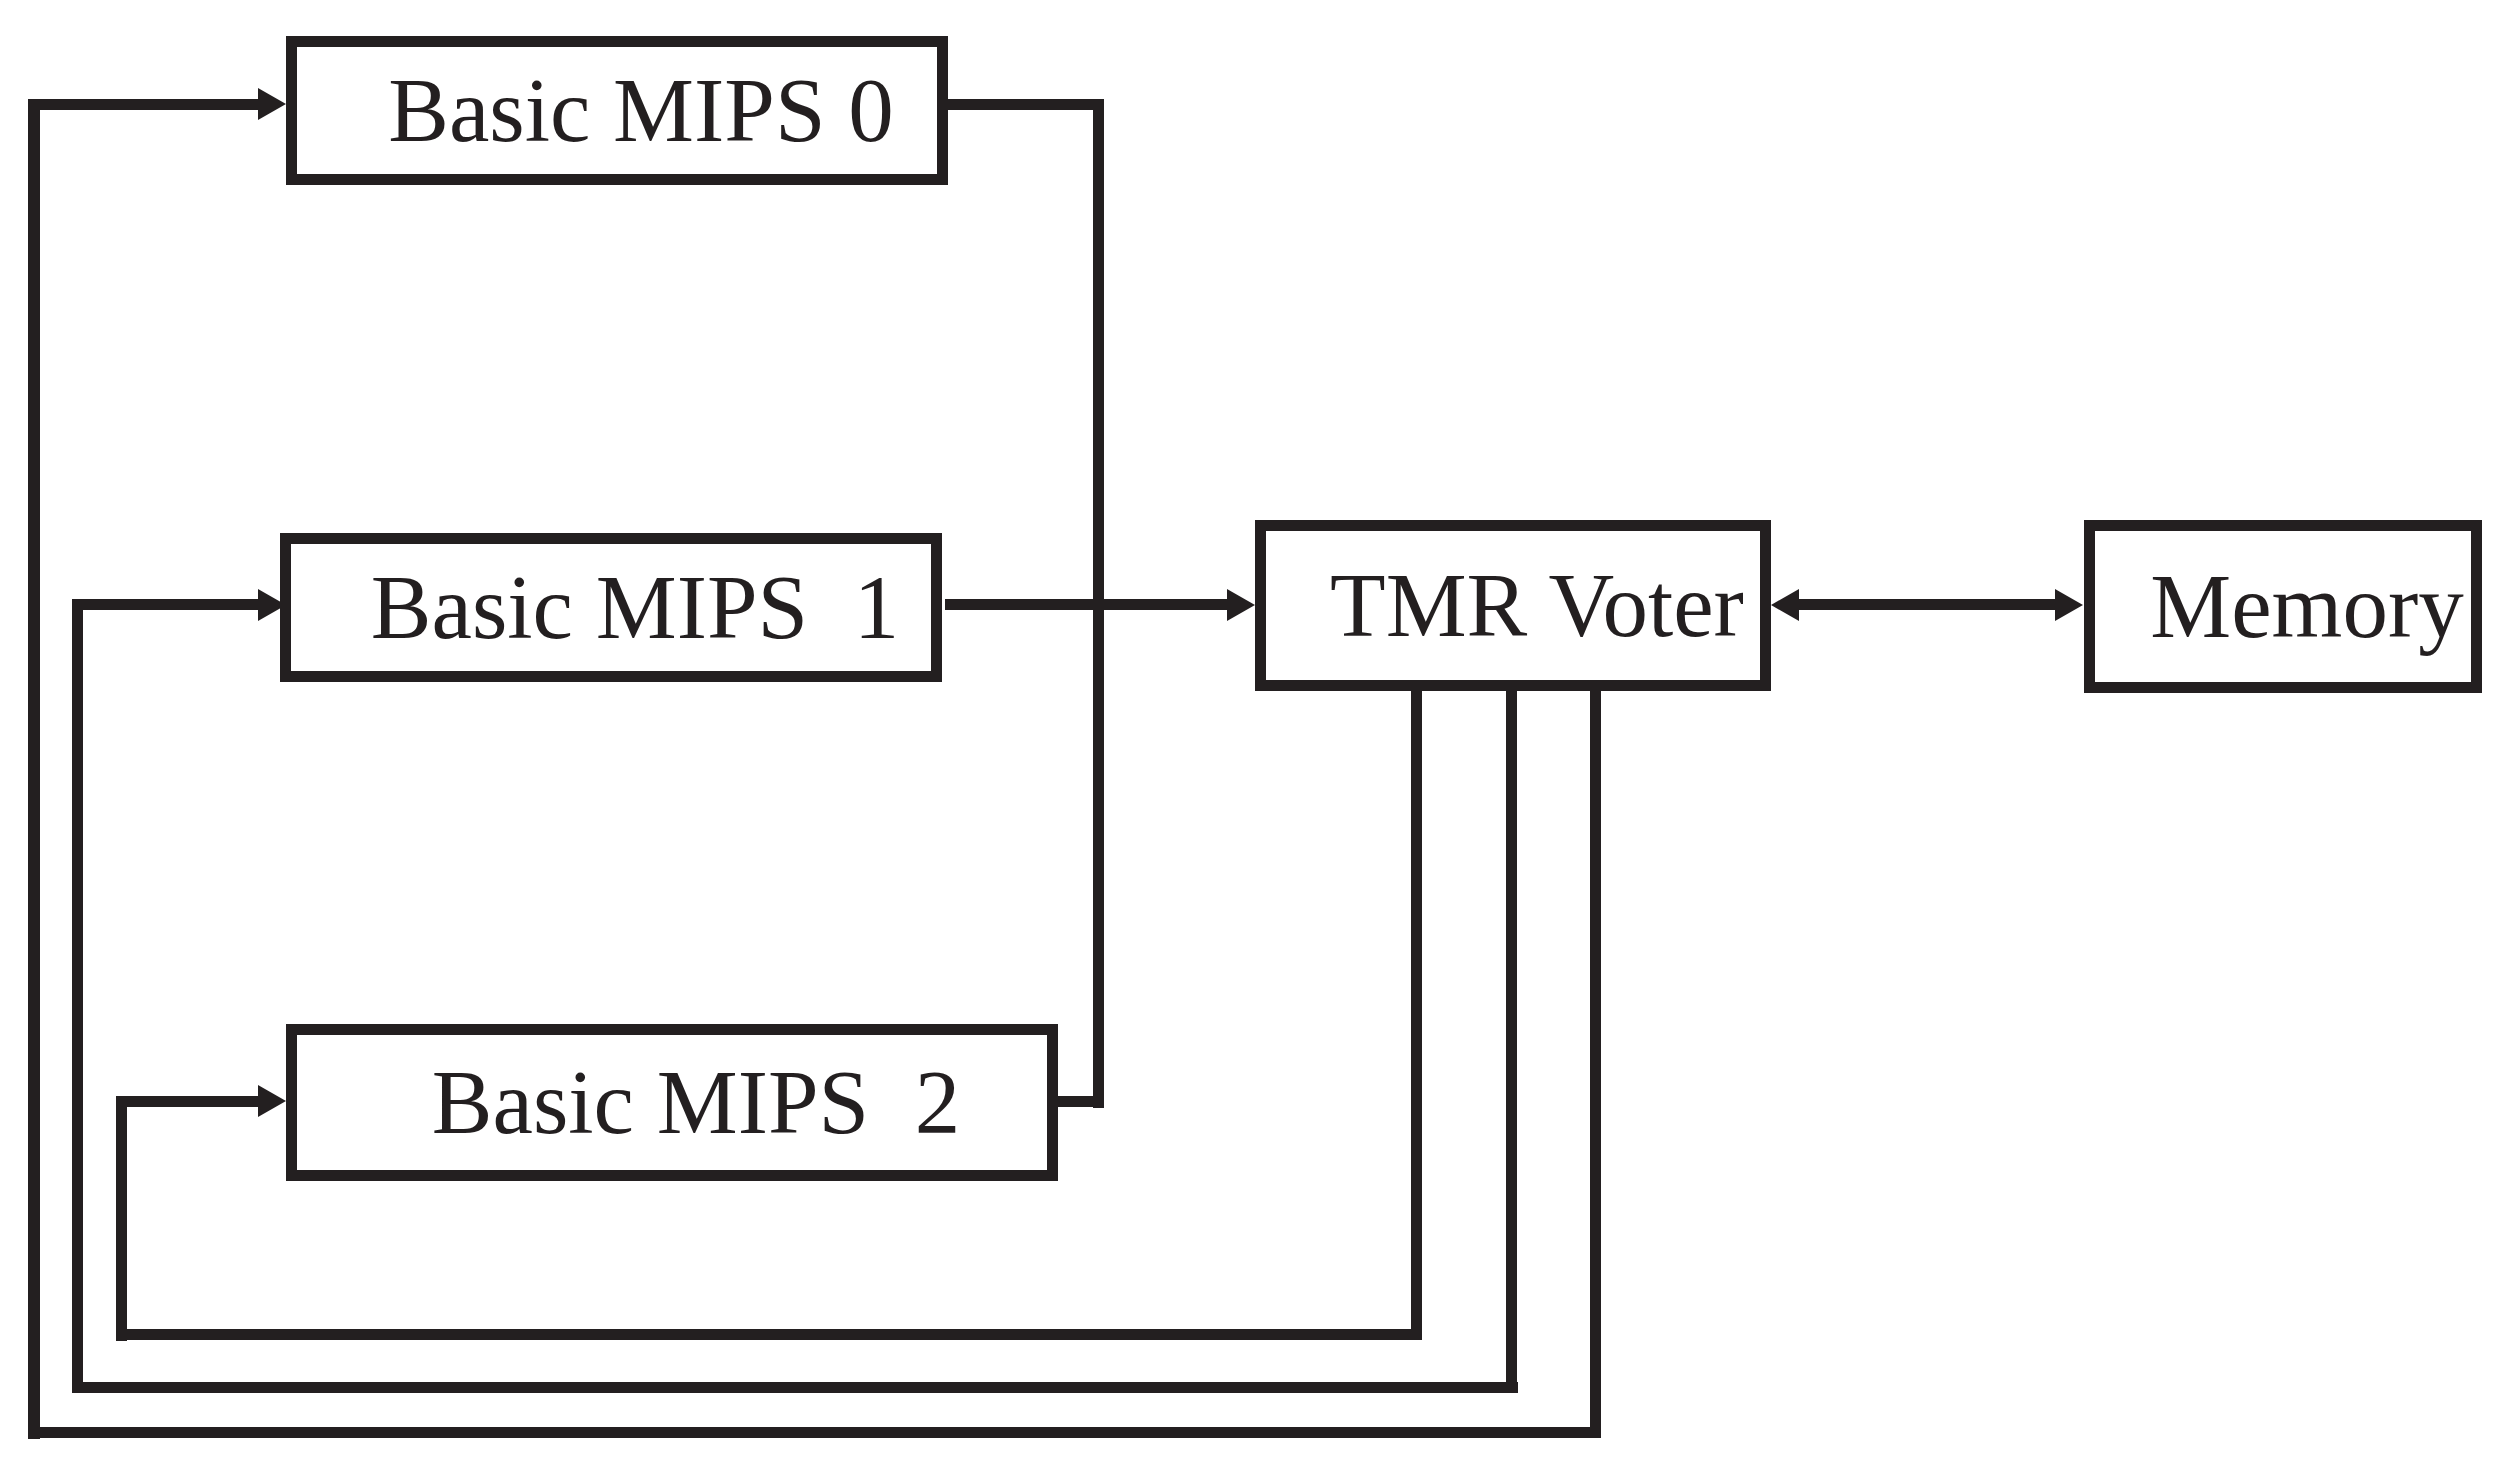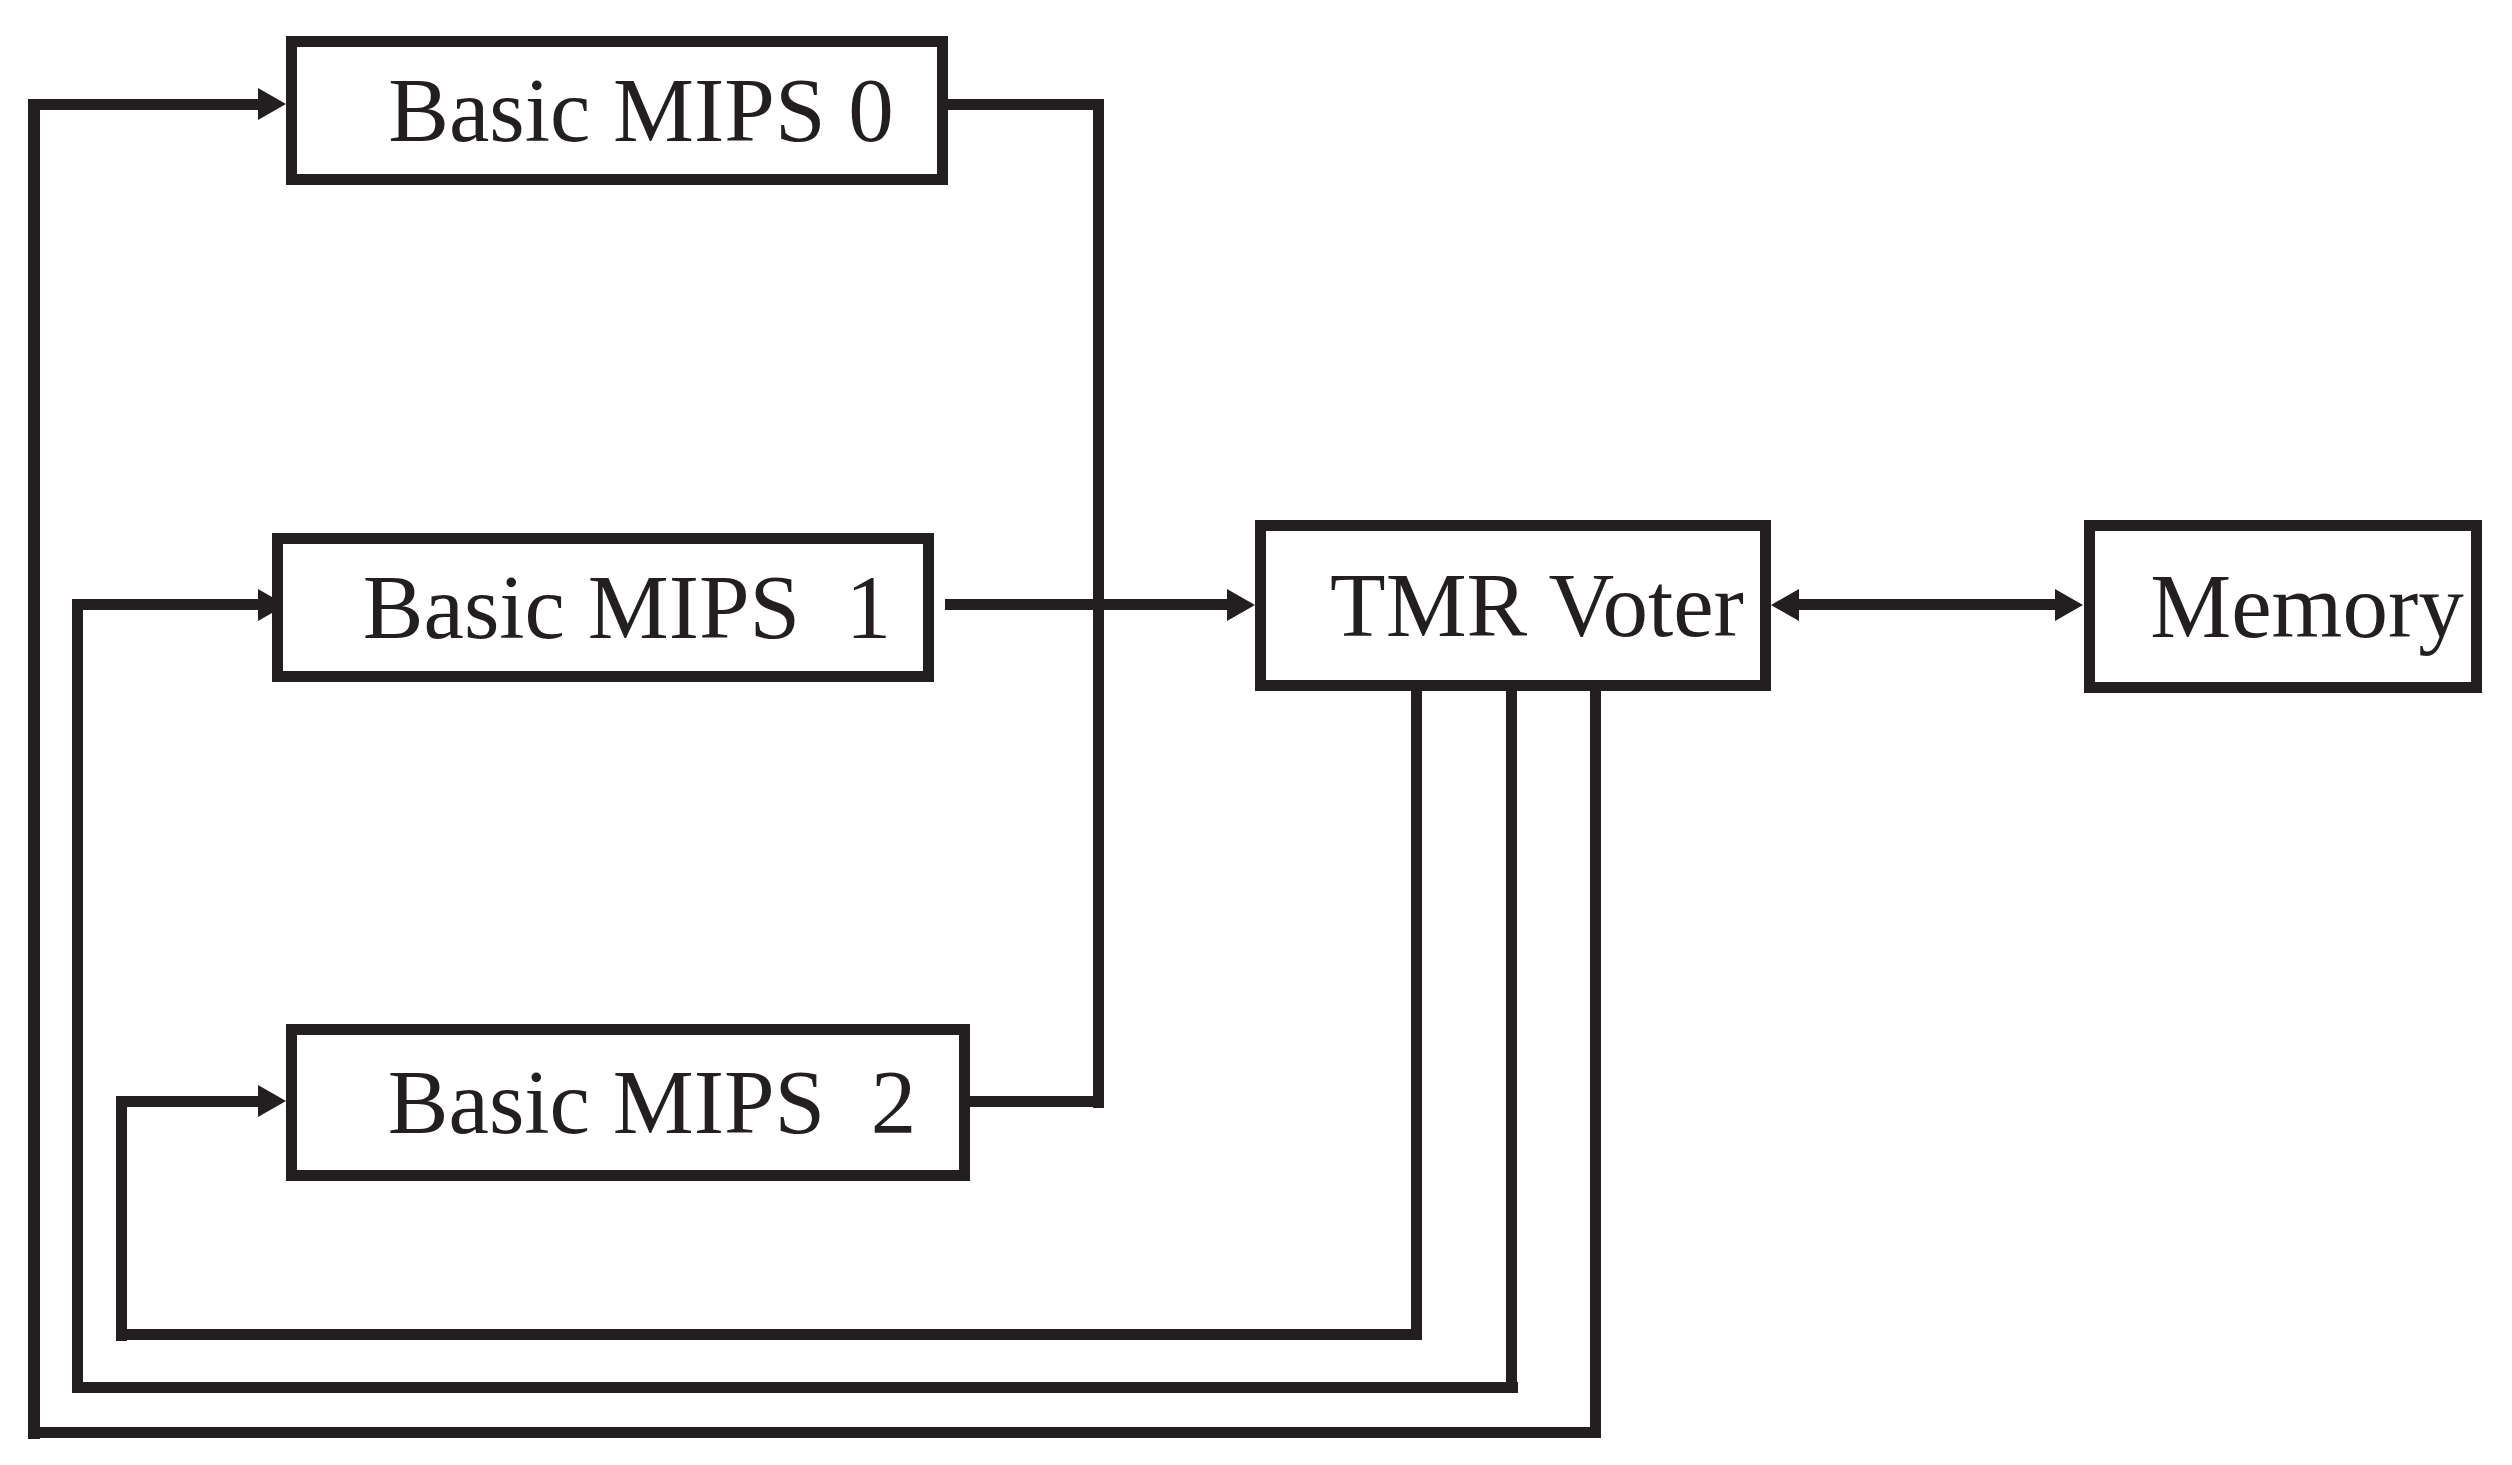--- a/index.html
+++ b/index.html
@@ -41,24 +41,24 @@
     z-index: 1;
   }
 </style>
 </head>
 <body>
 
 <div class="stage" style="background: rgb(255, 255, 255);">
   <div class="node" style="left: 286px; top: 36px; width: 662px; height: 149px; border: 11.4px solid rgb(35, 31, 32); color: rgb(35, 31, 32);">
     <span>Basic MIPS 0</span>
   </div>
-  <div class="node" style="left: 272px; top: 533px; width: 662px; height: 149px; border: 11.4px solid rgb(35, 31, 32); color: rgb(35, 31, 32);">
+  <div class="node" style="left: 280px; top: 533px; width: 662px; height: 149px; border: 11.4px solid rgb(35, 31, 32); color: rgb(35, 31, 32);">
     <span>Basic MIPS  1</span>
   </div>
-  <div class="node" style="left: 286px; top: 1024px; width: 684px; height: 157px; border: 11.4px solid rgb(35, 31, 32); color: rgb(35, 31, 32);">
+  <div class="node" style="left: 286px; top: 1024px; width: 772px; height: 157px; border: 11.4px solid rgb(35, 31, 32); color: rgb(35, 31, 32);">
     <span>Basic MIPS  2</span>
   </div>
   <div class="node" style="left: 2084px; top: 520px; width: 398px; height: 173px; border: 11.4px solid rgb(35, 31, 32); color: rgb(35, 31, 32);">
     <span>Memory</span>
   </div>
   <div class="node" style="left: 1255px; top: 520px; width: 516px; height: 171px; border: 11.4px solid rgb(35, 31, 32); color: rgb(35, 31, 32);">
     <span>TMR Voter</span>
   </div>
   <div>
       <div class="seg" style="left: 945px; top: 99px; width: 159px; height: 11.4px; background: rgb(35, 31, 32);"></div>

